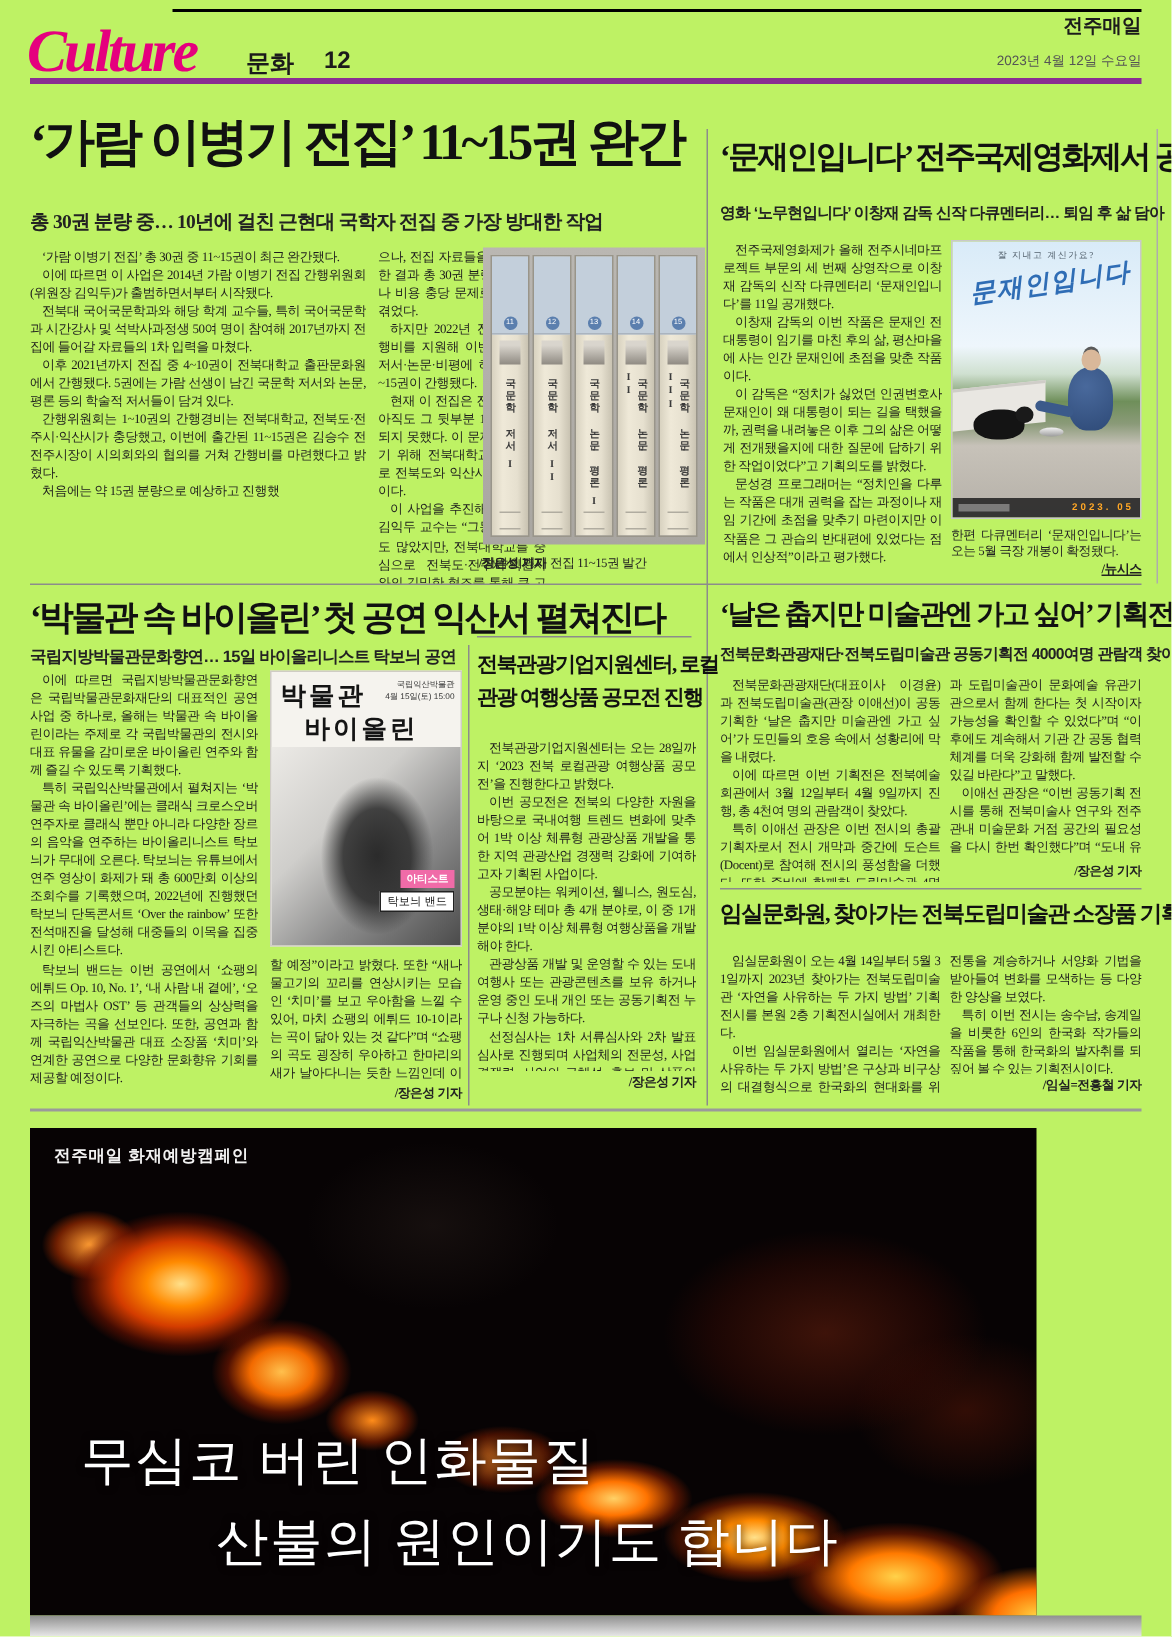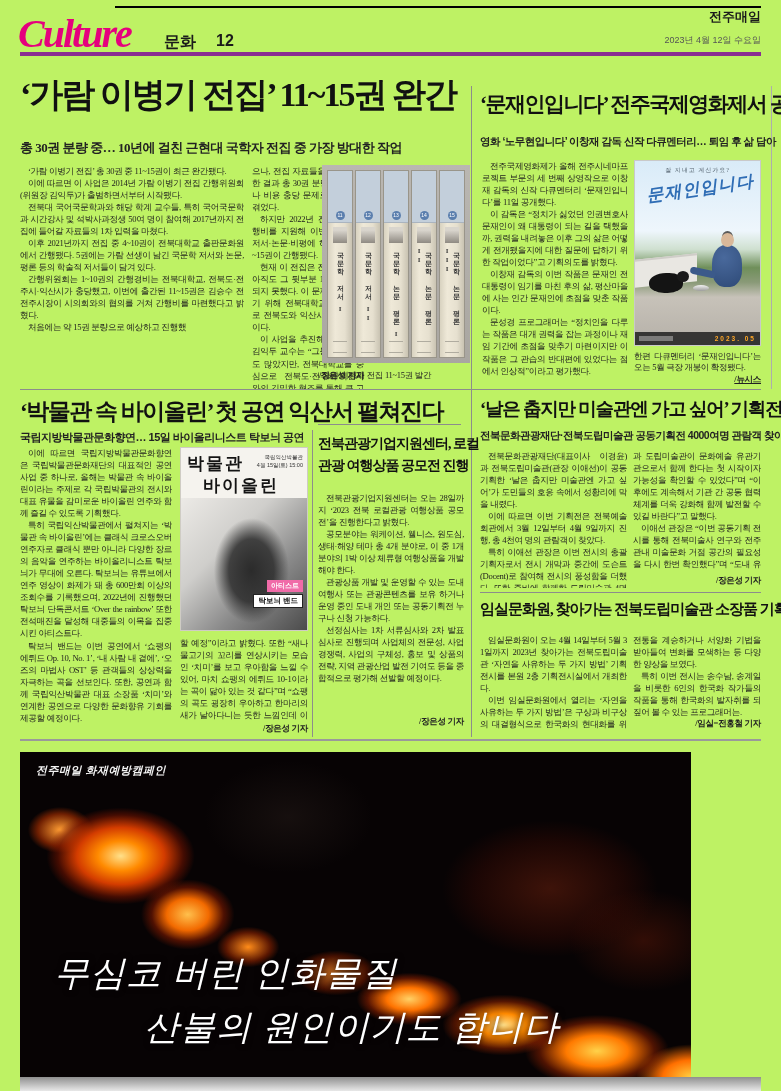--- a/index.html
+++ b/index.html
@@ -93,21 +93,21 @@
   .vp-title2{position:absolute;left:22px;top:26px;font-size:17px;font-weight:800;letter-spacing:2px;color:#141414;}
   .vp-inst{position:absolute;right:4px;top:6px;text-align:right;font-size:5.5px;color:#333;
         font-family:"Liberation Sans",sans-serif;line-height:1.4;}
   .vp-photo{position:absolute;left:0;top:50px;width:128px;height:132px;
         background:
           radial-gradient(50px 70px at 55% 55%, #2b2b2b 0%, rgba(43,43,43,0.85) 45%, transparent 75%),
           linear-gradient(135deg,#eceae6 0%,#cfcecb 35%,#8b8b8b 65%,#4a4a4a 100%);}
   .vp-badges{position:absolute;right:4px;bottom:22px;text-align:right;font-family:"Liberation Sans",sans-serif;}
   .vp-badge-pink{display:inline-block;background:#f06ba8;color:#fff;font-size:7px;font-weight:700;
         padding:1px 4px;margin-bottom:2px;}
-  .vp-badge-white{display:block;background:#fff;color:#111;font-size:7.5px;font-weight:700;
+  .vp-badge-white{display:block;background:#fff;color:#111;font-size:7.5px;font-weight:400;
         padding:1px 4px;border:1px solid #222;text-align:right;}
 
   
   .m-poster{left:634px;top:160px;width:127px;height:186px;border:1px solid #c9c9c9;box-sizing:border-box;
         overflow:hidden;background:linear-gradient(#d9ebf8 0%,#eef6fc 38%,#cfe0d0 48%,#6f8f5a 58%,#8a9a78 66%,#c7c2b9 74%,#b5b0a8 100%);}
   .mp-tagline{position:absolute;left:0;top:5px;width:100%;text-align:center;font-size:6px;color:#55636f;letter-spacing:1px;}
   .mp-script{position:absolute;left:10px;top:16px;width:110px;text-align:center;transform:rotate(-8deg);
         font-style:italic;font-weight:700;font-size:17px;color:#2f6db5;letter-spacing:1px;}
   .mp-roof{position:absolute;left:-8px;top:96px;width:70px;height:26px;background:#e9e7e2;
         transform:skewY(-6deg);border-top:2px solid #cfcdc8;}
@@ -134,21 +134,21 @@
       radial-gradient(45px 32px at 6% 24%, #ff9d33 0%, rgba(180,50,0,0.6) 50%, transparent 72%),
       radial-gradient(40px 26px at 34% 60%, #ff8c1a 0%, rgba(160,40,0,0.55) 55%, transparent 78%),
       radial-gradient(52px 28px at 47% 68%, rgba(255,140,40,0.8) 0%, rgba(150,35,0,0.45) 60%, transparent 80%),
       radial-gradient(64px 32px at 58% 76%, #ffd166 0%, #ff7300 35%, rgba(150,35,0,0.55) 65%, transparent 82%),
       radial-gradient(76px 38px at 72% 84%, #ffe08a 0%, #ff8a00 30%, rgba(160,40,0,0.5) 62%, transparent 80%),
       radial-gradient(88px 44px at 86% 92%, #ffd24a 0%, #ff7a00 35%, rgba(150,35,0,0.5) 65%, transparent 82%),
       radial-gradient(70px 42px at 100% 100%, #ffcf40 0%, #ff6f00 40%, transparent 78%),
       radial-gradient(150px 95px at 79% 42%, rgba(150,45,18,0.38) 0%, rgba(80,15,5,0.28) 50%, transparent 72%),
       radial-gradient(110px 75px at 93% 58%, rgba(140,35,10,0.32) 0%, transparent 68%),
       radial-gradient(120px 80px at 40% 20%, rgba(90,70,60,0.18) 0%, transparent 70%),
-      #070304; font-style: italic;}
+      #070304;}
   .fire-label{position:absolute;left:16px;top:11px;font-size:11px;font-weight:700;color:#f2f2f2;
         font-family:"Liberation Sans",sans-serif;letter-spacing:0.5px;}
   .fire-line{position:absolute;color:#fff;font-size:35px;font-weight:500;letter-spacing:1px;
         font-family:"Liberation Serif",serif;text-shadow:0 0 6px rgba(0,0,0,0.8);white-space:nowrap;}
   .fire-line1{left:34px;top:198px;}
   .fire-line2{left:124px;top:252px;}
   .fire-strip{left:20px;top:1077px;width:741px;height:14px;background:linear-gradient(#8f8f8f,#e8e8e8);}
 </style>
 </head>
 <body>
@@ -230,22 +230,22 @@
       <div class="spine-title">국문학 논문·평론 III</div>
       <div class="spine-foot"></div>
     </div>
   </div>
   <div class="abs caption lead-caption">가람 이병기 전집 11~15권 발간</div>
 
   <div class="abs hl moon-headline">‘문재인입니다’ 전주국제영화제서 공개</div>
   <div class="abs sub moon-sub">영화 ‘노무현입니다’ 이창재 감독 신작 다큐멘터리… 퇴임 후 삶 담아</div>
   <div class="abs bodytext moon-body">
       <p>전주국제영화제가 올해 전주시네마프로젝트 부문의 세 번째 상영작으로 이창재 감독의 신작 다큐멘터리 ‘문재인입니다’를 11일 공개했다.</p>
+      <p>이창재 감독의 이번 작품은 문재인 전 대통령이 임기를 마친 후의 삶, 평산마을에 사는 인간 문재인에 초점을 맞춘 작품이다.</p>
       <p>이 감독은 “정치가 싫었던 인권변호사 문재인이 왜 대통령이 되는 길을 택했을까, 권력을 내려놓은 이후 그의 삶은 어떻게 전개됐을지에 대한 질문에 답하기 위한 작업이었다”고 기획의도를 밝혔다.</p>
-      <p>이창재 감독의 이번 작품은 문재인 전 대통령이 임기를 마친 후의 삶, 평산마을에 사는 인간 문재인에 초점을 맞춘 작품이다.</p>
       <p>문성경 프로그래머는 “정치인을 다루는 작품은 대개 권력을 잡는 과정이나 재임 기간에 초점을 맞추기 마련이지만 이 작품은 그 관습의 반대편에 있었다는 점에서 인상적”이라고 평가했다.</p>
       <p>이 감독은 제18회 전주국제영화제에서도 노무현 전 대통령을 다룬 영화 ‘노무현입니다’를 선보여 185만명의 관객을 동원한 바 있다.</p>
     </div>
 
   <div class="abs m-poster">
     <div class="mp-tagline">잘 지내고 계신가요?</div>
     <div class="mp-script">문재인입니다</div>
     <div class="mp-roof"></div>
     <div class="mp-man-body"></div>
     <div class="mp-man-head"></div>
@@ -287,20 +287,21 @@
       <p class="cont">할 예정”이라고 밝혔다. 또한 “새나 물고기의 꼬리를 연상시키는 모습인 ‘치미’를 보고 우아함을 느낄 수 있어, 마치 쇼팽의 에튀드 10-1이라는 곡이 닮아 있는 것 같다”며 “쇼팽의 곡도 굉장히 우아하고 한마리의 새가 날아다니는 듯한 느낌인데 이 치미의 유물이 연상이 되는 곡을 연주할 예정”이라고 밝혔다.</p>
     </div>
   <div class="abs byline violin-byline">/장은성 기자</div>
 
   <div class="abs tourism-headline">
     <div>전북관광기업지원센터, 로컬</div>
     <div>관광 여행상품 공모전 진행</div>
   </div>
   <div class="abs bodytext tourism-body">
       <p>전북관광기업지원센터는 오는 28일까지 ‘2023 전북 로컬관광 여행상품 공모전’을 진행한다고 밝혔다.</p>
+      <p>이번 공모전은 전북의 다양한 자원을 바탕으로 국내여행 트렌드 변화에 맞추어 1박 이상 체류형 관광상품 개발을 통한 지역 관광산업 경쟁력 강화에 기여하고자 기획된 사업이다.</p>
       <p>공모분야는 워케이션, 웰니스, 원도심, 생태·해양 테마 총 4개 분야로, 이 중 1개 분야의 1박 이상 체류형 여행상품을 개발해야 한다.</p>
       <p>관광상품 개발 및 운영할 수 있는 도내 여행사 또는 관광콘텐츠를 보유 하거나 운영 중인 도내 개인 또는 공동기획전 누구나 신청 가능하다.</p>
       <p>선정심사는 1차 서류심사와 2차 발표심사로 진행되며 사업체의 전문성, 사업 경쟁력, 사업의 구체성, 홍보 및 상품의 전략, 지역 관광산업 발전 기여도 등을 종합적으로 평가해 선발할 예정이다.</p>
     </div>
   <div class="abs byline tourism-byline">/장은성 기자</div>
 
   <div class="abs hl museum-headline">‘날은 춥지만 미술관엔 가고 싶어’ 기획전 성료</div>
   <div class="abs sub museum-sub">전북문화관광재단·전북도립미술관 공동기획전 4000여명 관람객 찾아</div>
   <div class="abs bodytext museum-col1">
       <p>전북문화관광재단(대표이사 이경윤)과 전북도립미술관(관장 이애선)이 공동 기획한 ‘날은 춥지만 미술관엔 가고 싶어’가 도민들의 호응 속에서 성황리에 막을 내렸다.</p>
@@ -313,21 +314,21 @@
     </div>
   <div class="abs byline museum-byline">/장은성 기자</div>
 
   <div class="abs hl imsil-headline">임실문화원, 찾아가는 전북도립미술관 소장품 기획전시 개최</div>
   <div class="abs bodytext imsil-col1">
       <p>임실문화원이 오는 4월 14일부터 5월 31일까지 2023년 찾아가는 전북도립미술관 ‘자연을 사유하는 두 가지 방법’ 기획전시를 본원 2층 기획전시실에서 개최한다.</p>
       <p>이번 임실문화원에서 열리는 ‘자연을 사유하는 두 가지 방법’은 구상과 비구상의 대결형식으로 한국화의 현대화를 위한 작가들의 실험정신과 다채로운 시도를 조명한다.</p>
     </div>
   <div class="abs bodytext imsil-col2">
       <p class="cont">전통을 계승하거나 서양화 기법을 받아들여 변화를 모색하는 등 다양한 양상을 보였다.</p>
-      <p>특히 이번 전시는 송수남, 송계일을 비롯한 6인의 한국화 작가들의 작품을 통해 한국화의 발자취를 되짚어 볼 수 있는 프로그래머는.</p>
+      <p>특히 이번 전시는 송수남, 송계일을 비롯한 6인의 한국화 작가들의 작품을 통해 한국화의 발자취를 되짚어 볼 수 있는 기획전시이다.</p>
     </div>
   <div class="abs byline imsil-byline">/임실=전흥철 기자</div>
 
   <div class="abs fire-photo">
     <div class="fire-label">전주매일 화재예방캠페인</div>
     <div class="fire-line fire-line1">무심코 버린 인화물질</div>
     <div class="fire-line fire-line2">산불의 원인이기도 합니다</div>
   </div>
   <div class="abs fire-strip"></div>
 

